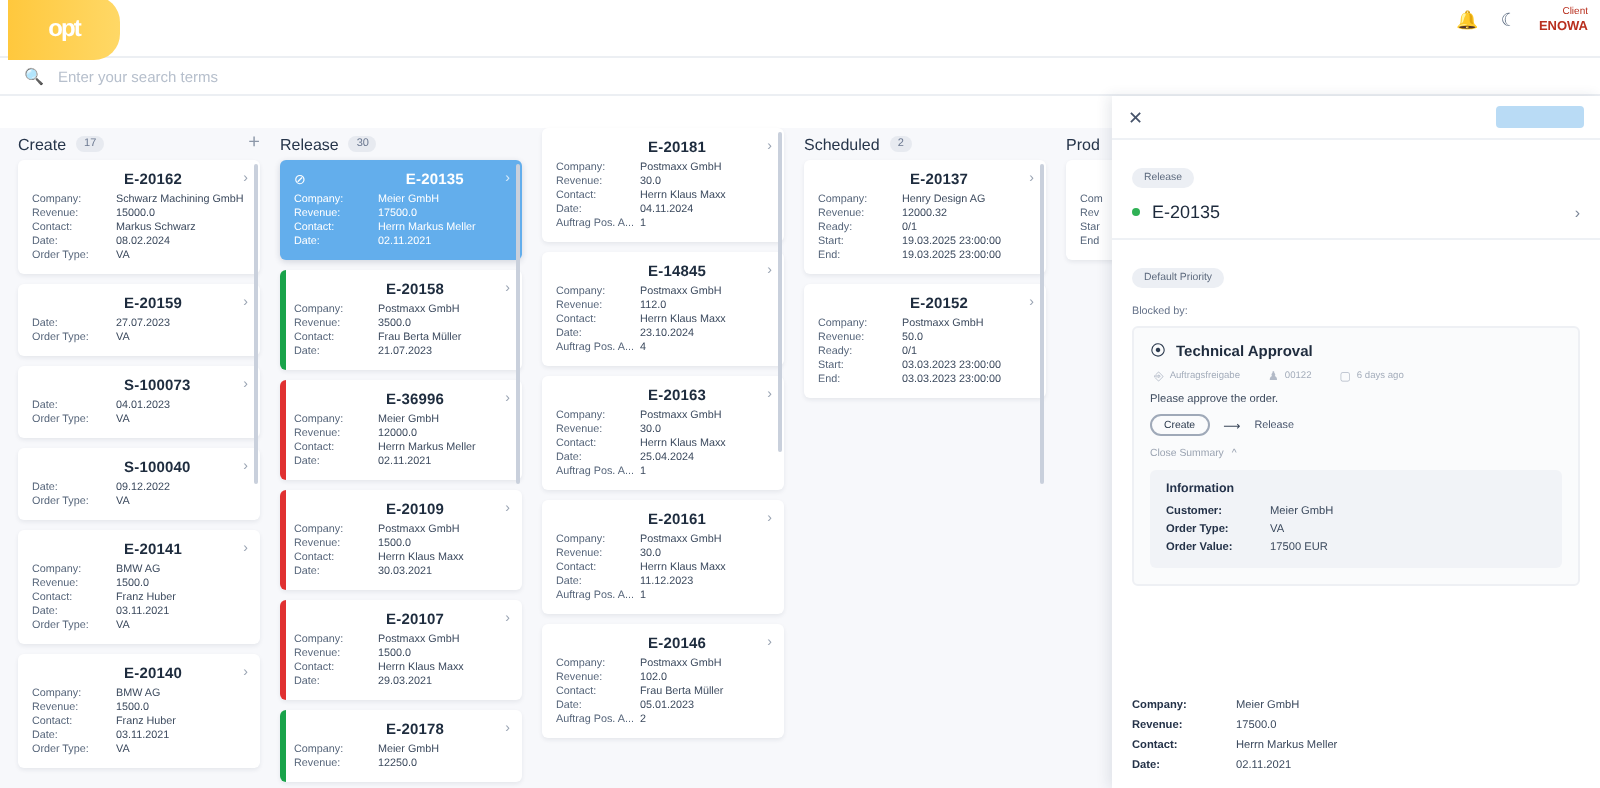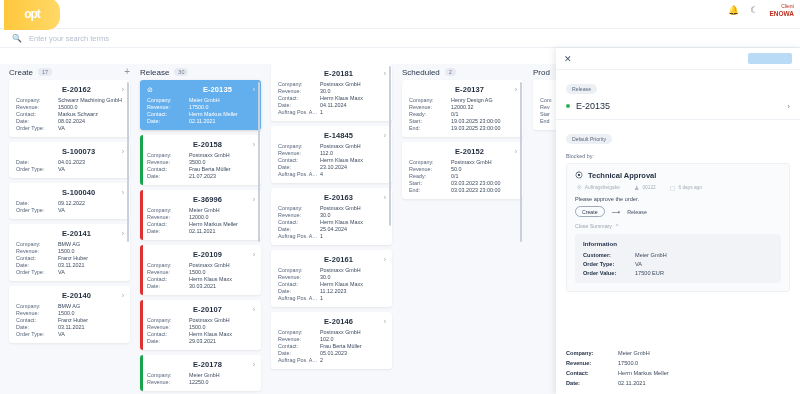--- a/index.html
+++ b/index.html
@@ -213,20 +213,32 @@
           </div>
           <div class="rows">
             <span class="k">Company:</span>
             <span class="v">Schwarz Machining GmbH</span>
             <span class="k">Revenue:</span>
             <span class="v">15000.0</span>
             <span class="k">Contact:</span>
             <span class="v">Markus Schwarz</span>
             <span class="k">Date:</span>
             <span class="v">08.02.2024</span>
+            <span class="k">Order Type:</span>
+            <span class="v">VA</span>
+          </div>
+        </div>
+        <div class="card">
+          <div class="card-head">
+            <span class="card-id">E-20159</span>
+            <span class="chev">›</span>
+          </div>
+          <div class="rows">
+            <span class="k">Date:</span>
+            <span class="v">27.07.2023</span>
             <span class="k">Order Type:</span>
             <span class="v">VA</span>
           </div>
         </div>
         <div class="card">
           <div class="card-head">
             <span class="card-id">S-100073</span>
             <span class="chev">›</span>
           </div>
           <div class="rows">

